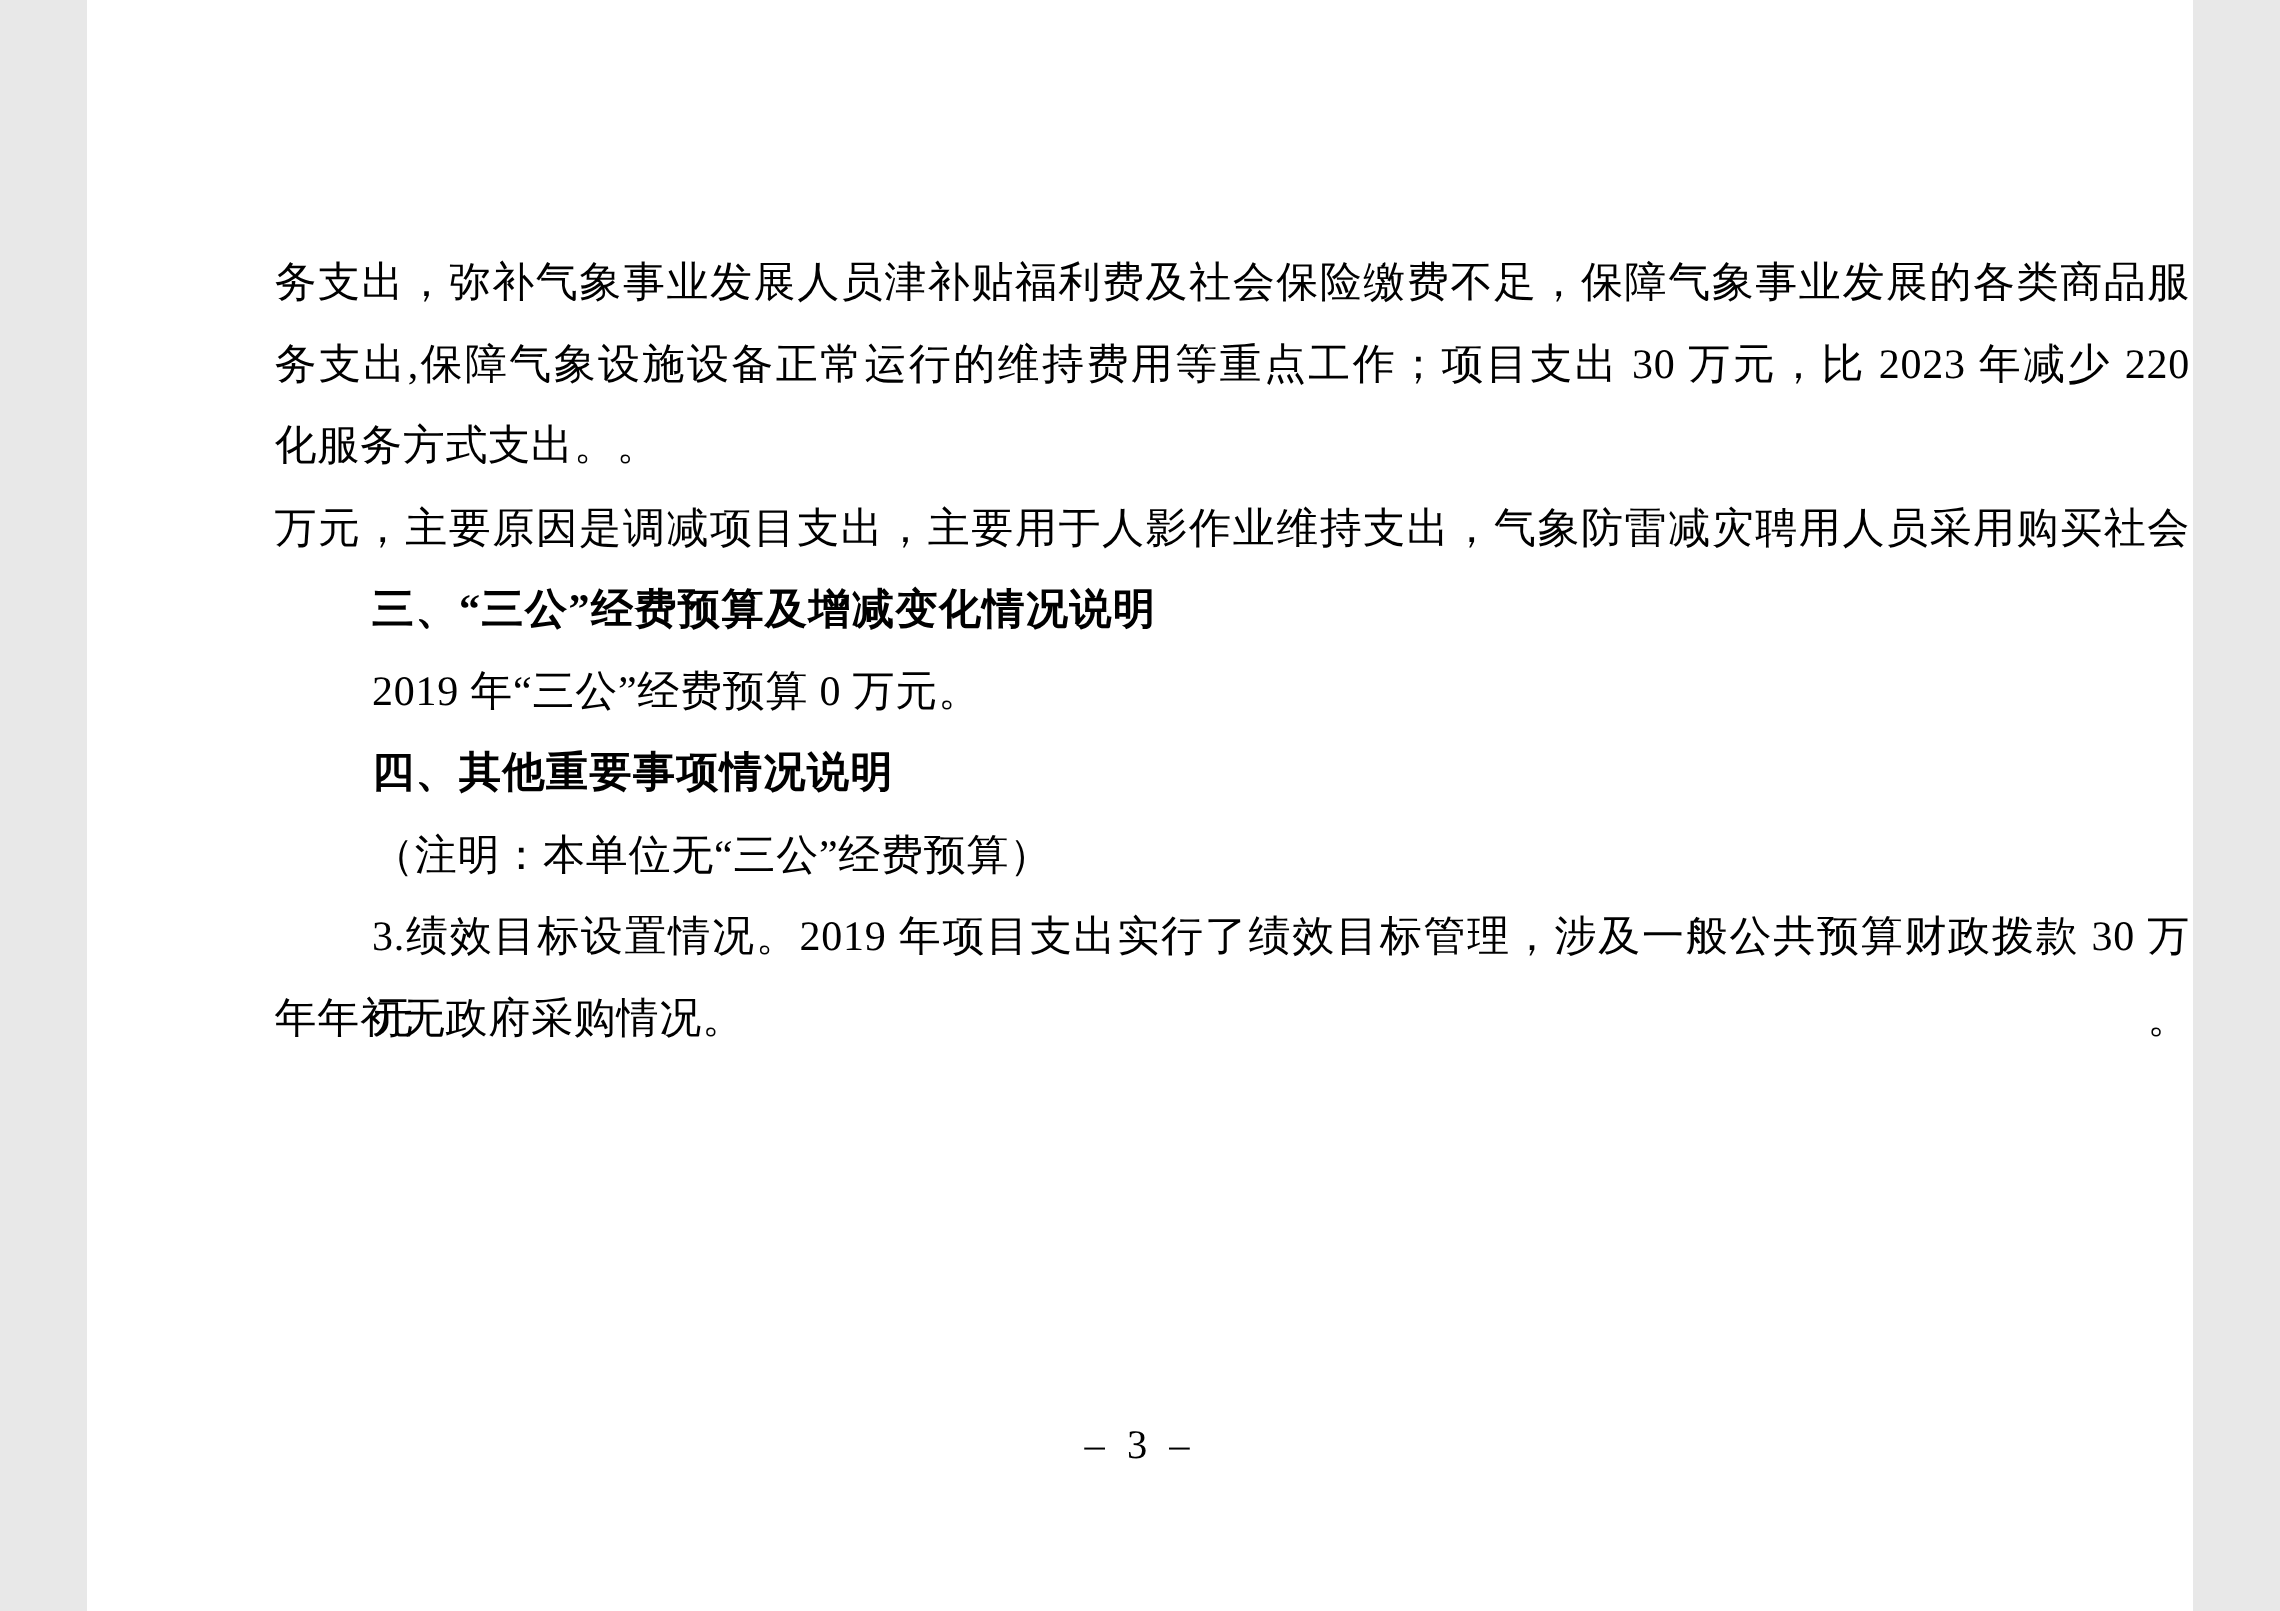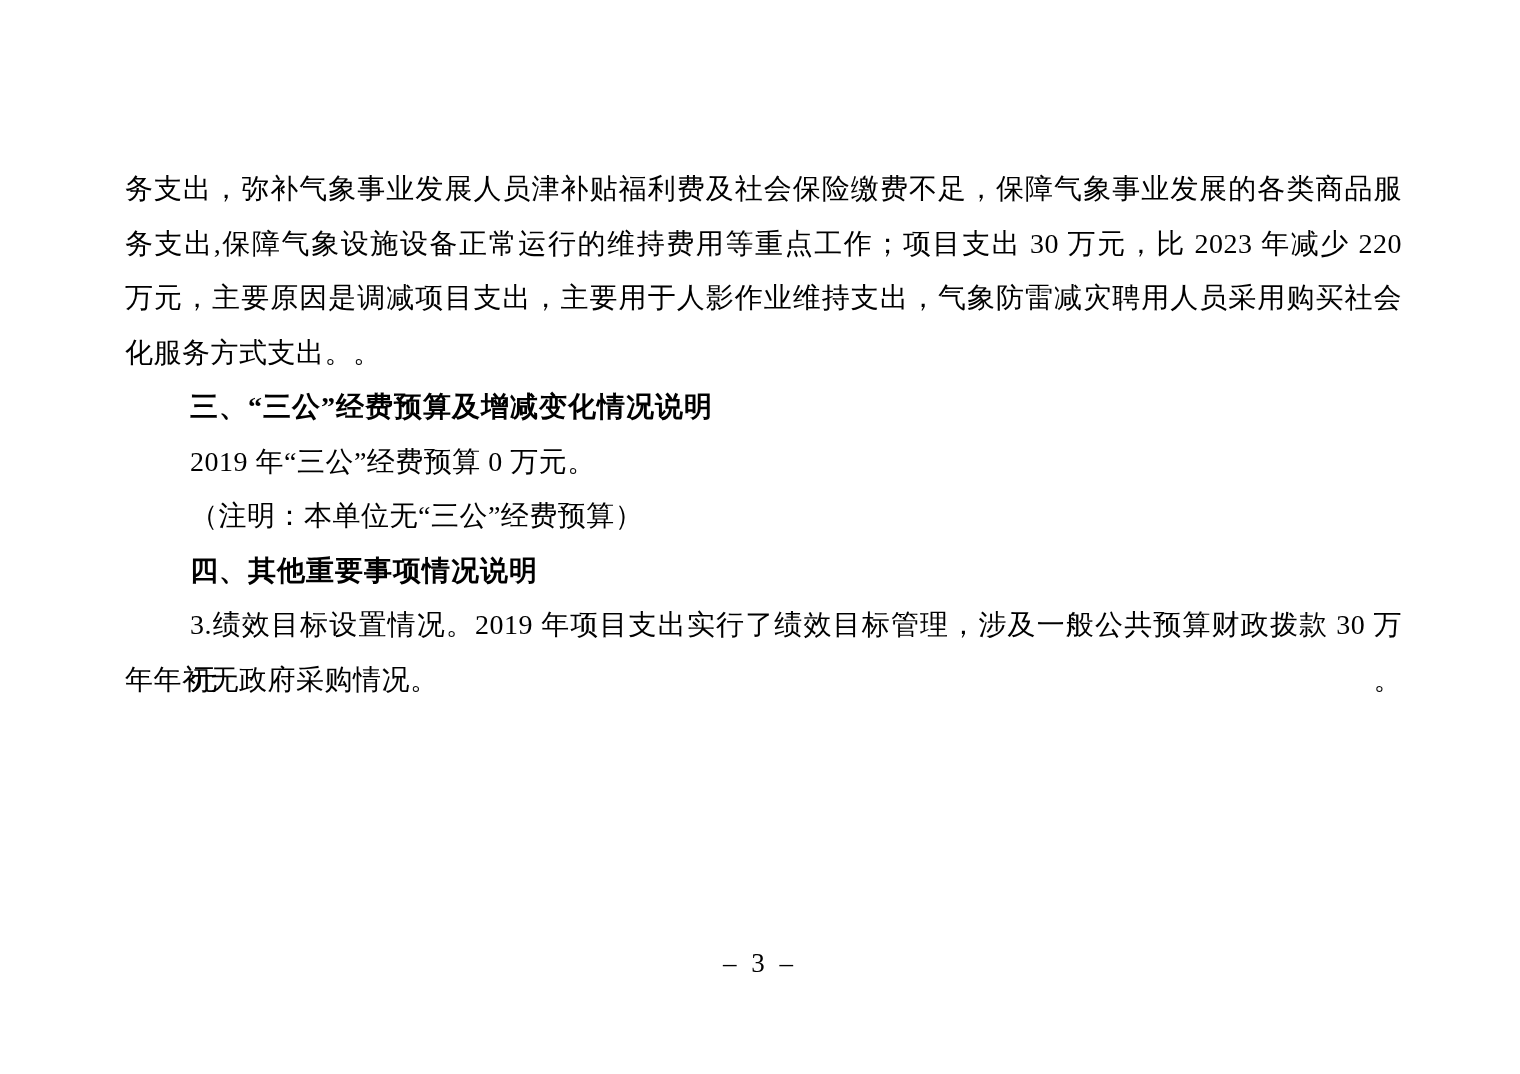--- a/index.html
+++ b/index.html
@@ -1,19 +1,19 @@
 <!DOCTYPE html>
 <html><head>
 <meta charset="utf-8">
 <style>
   * { margin: 0; padding: 0; box-sizing: border-box; }
   html, body { background: #e8e8e8; }
   .page {
     position: relative;
-    width: 1520px;
+    width: 1404px;
     height: 1074px;
     background: #ffffff;
     color: #000000;
     overflow: hidden;
     margin: 0 auto;
   }
   .content {
     position: absolute;
     left: 125px;
     top: 162px;
@@ -52,23 +52,23 @@
     color: #000000;
   }
 </style>
 </head>
 <body>
 
 <div class="page">
   <div class="content">
     <div class="line justify">务支出，弥补气象事业发展人员津补贴福利费及社会保险缴费不足，保障气象事业发展的各类商品服</div>
     <div class="line justify">务支出,保障气象设施设备正常运行的维持费用等重点工作；项目支出 30 万元，比 2023 年减少 220</div>
+    <div class="line">化服务方式支出。。</div>
     <div class="line justify">万元，主要原因是调减项目支出，主要用于人影作业维持支出，气象防雷减灾聘用人员采用购买社会</div>
-    <div class="line">化服务方式支出。。</div>
     <div class="line indent-2 t-heading">三、“三公”经费预算及增减变化情况说明</div>
     <div class="line indent-2">2019 年“三公”经费预算 0 万元。</div>
+    <div class="line indent-2 t-heading">四、其他重要事项情况说明</div>
     <div class="line indent-2">（注明：本单位无“三公”经费预算）</div>
-    <div class="line indent-2 t-heading">四、其他重要事项情况说明</div>
     <div class="line indent-2 justify">3.绩效目标设置情况。2019 年项目支出实行了绩效目标管理，涉及一般公共预算财政拨款 30 万元。</div>
     <div class="line">年年初无政府采购情况。</div>
   </div>
   <div class="footer">– 3 –</div>
 </div>
 
 </body></html>

